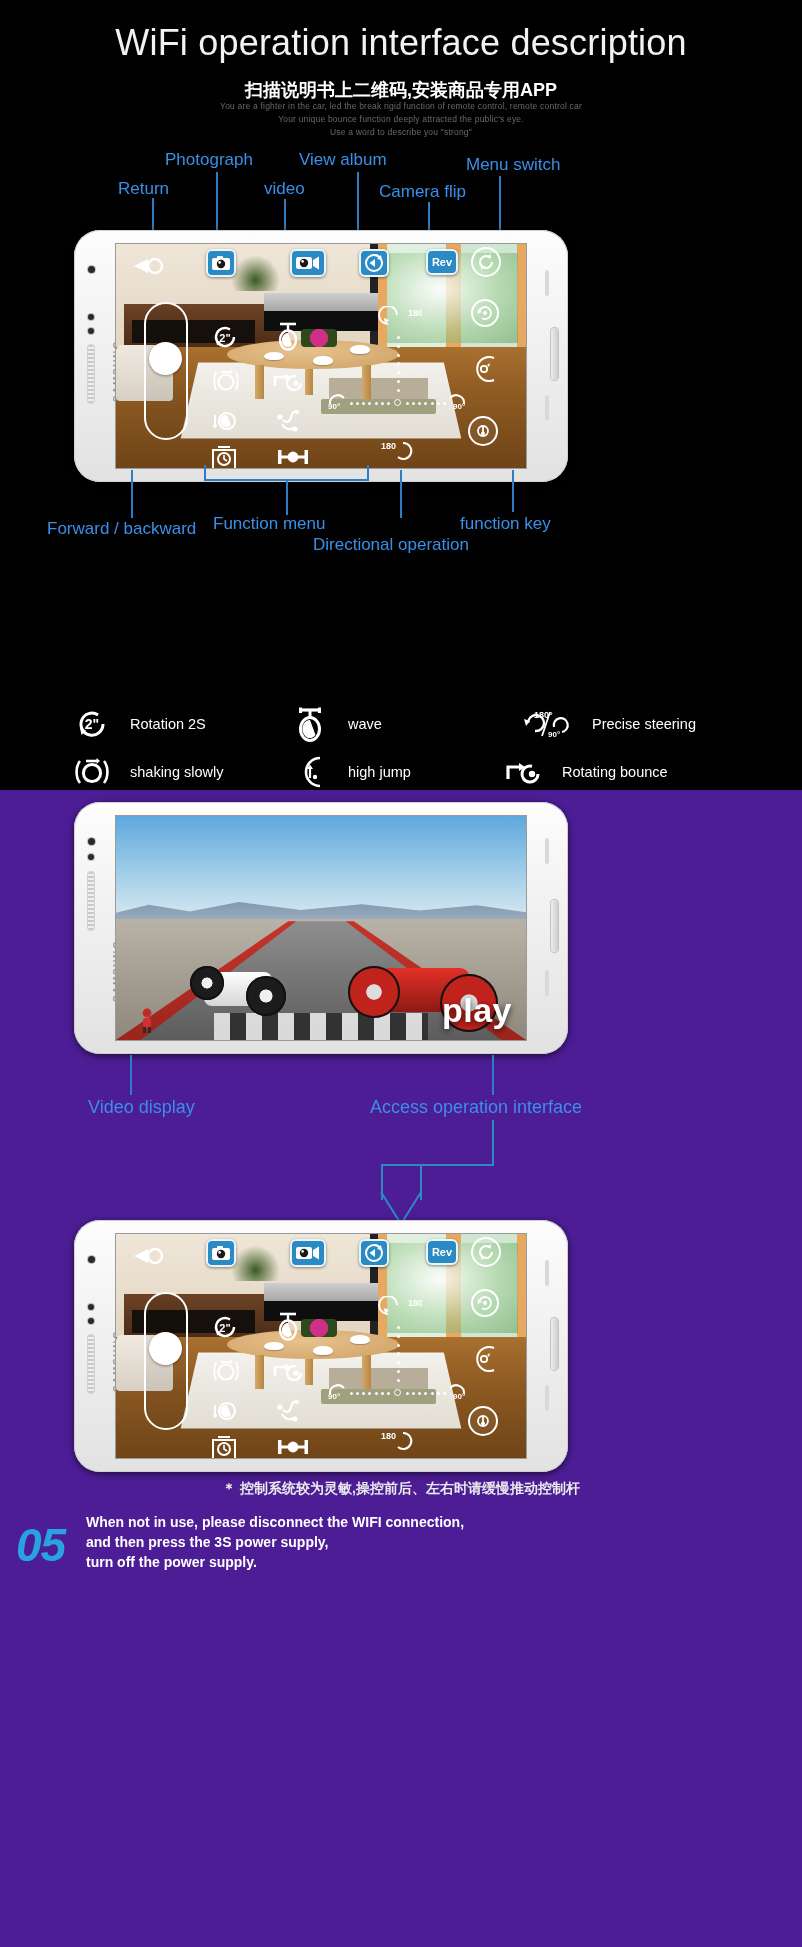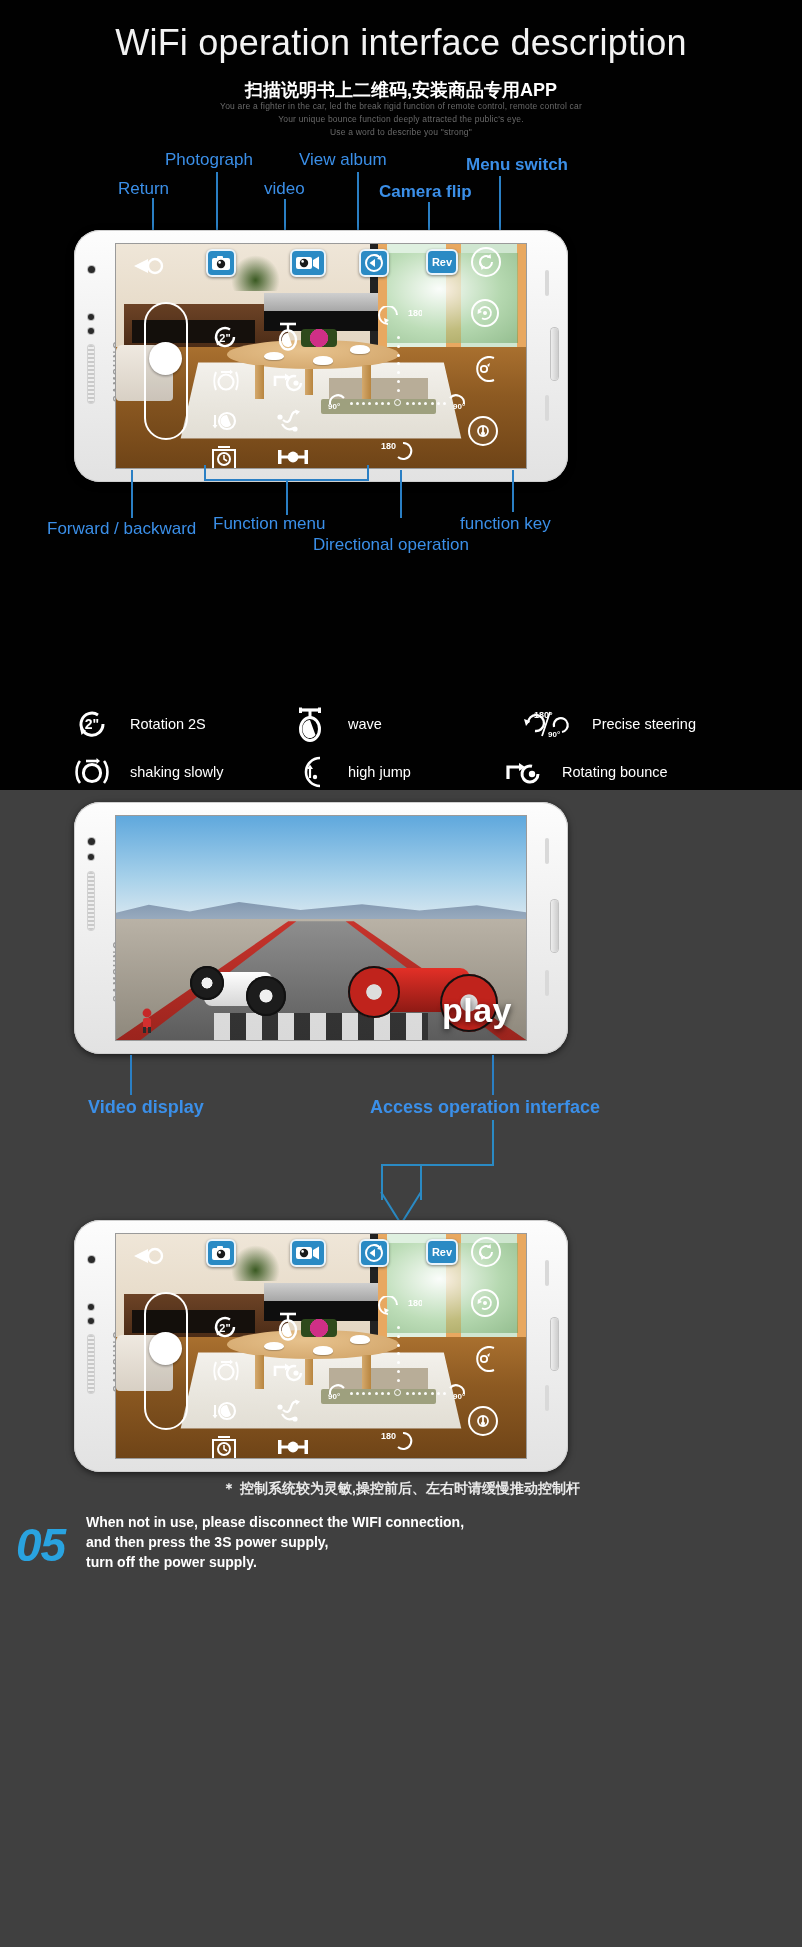--- a/index.html
+++ b/index.html
@@ -24,21 +24,21 @@
     position: absolute; left: 0; top: 78px; width: 802px;
     text-align: center; color: #ffffff; font-size: 18px; font-weight: 700;
   }
   .blurb { position: absolute; left: 0; top: 100px; width: 802px; text-align: center; }
   .blurb div {
     color: #6a6a6a; font-size: 8.5px; line-height: 13px; letter-spacing: .2px;
   }
 
   
   .cl { position: absolute; color: #3b8fe8; font-size: 17px; white-space: nowrap; }
-  .cl.b { font-weight: 700; }
+  .cl.b { font-weight: 400; }
   .leader { position: absolute; background: #2a7fc4; width: 1.6px; }
   .leader-h { position: absolute; background: #2a7fc4; height: 1.6px; }
 
   
   .phone {
     position: absolute;
     background: linear-gradient(180deg,#fdfdfd 0%,#f2f2f2 40%,#e2e2e2 100%);
     border-radius: 26px;
     box-shadow: 0 0 0 1px #cfcfcf inset, 0 2px 7px rgba(0,0,0,.6);
   }
@@ -133,21 +133,21 @@
   .lcell .ic {
     width: 40px; height: 40px; position: relative; flex: 0 0 40px;
     display: flex; align-items: center; justify-content: center; color: #fff;
   }
   .lcell .tx { color: #fff; font-size: 14.5px; line-height: 17px; margin-left: 18px; }
   .c1 { width: 218px; }
   .c2 { width: 228px; }
   .c3 { width: 214px; }
 
   
-  .sec2 { position: absolute; left: 0; top: 790px; width: 802px; height: 1157px; background: #404040; }
+  .sec2 { position: absolute; left: 0; top: 790px; width: 802px; height: 1157px; background: #4c1d95; }
 
   .play-word {
     position: absolute; color: #fff; font-size: 34px; font-weight: 700;
     text-shadow: 0 2px 6px rgba(0,0,0,.7); letter-spacing: .5px;
   }
   .track { position: absolute; inset: 0; overflow: hidden; }
   .track .sky { position:absolute; left:0; top:0; width:100%; height:52%;
     background: linear-gradient(180deg,#5fa8dd 0%,#a9d2ea 55%,#e8eef2 100%); }
   .track .mtn { position:absolute; left:0; top:36%; width:100%; height:12%;
     background: linear-gradient(180deg,#7c93ad,#9fb0c2);

